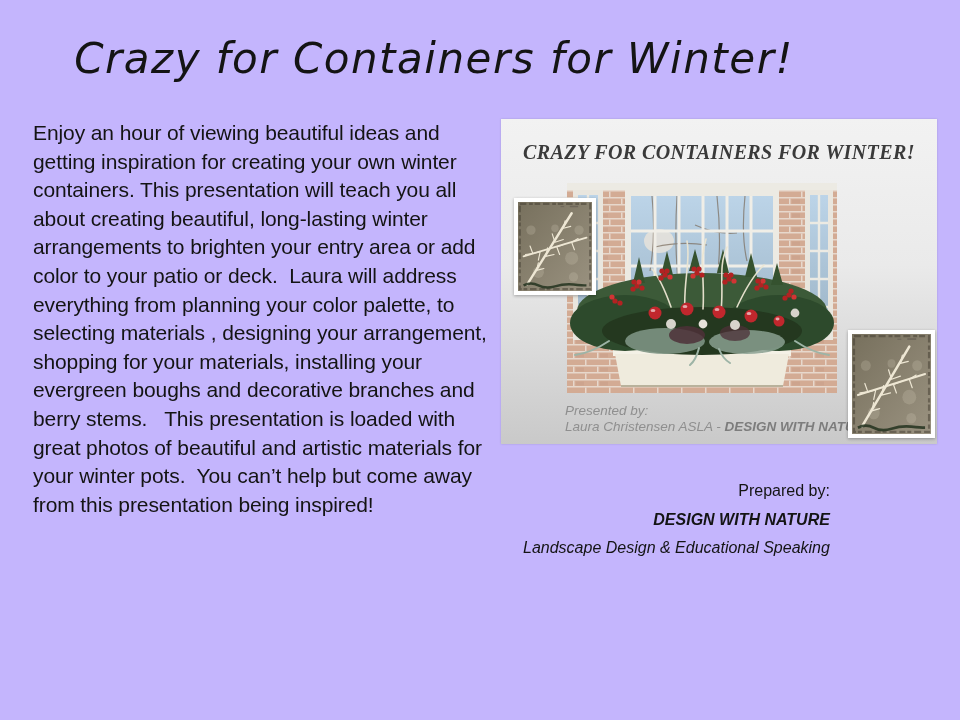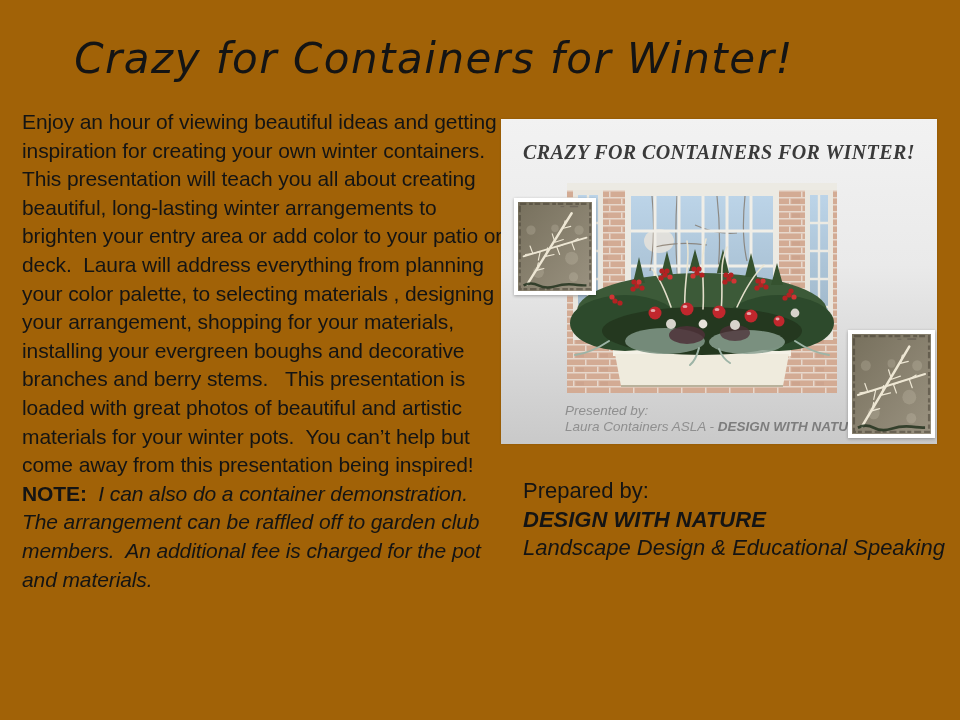--- a/index.html
+++ b/index.html
@@ -1,32 +1,32 @@
 <!DOCTYPE html>
 <html><head>
 <meta charset="utf-8">
 <style>
   html,body{margin:0;padding:0;}
   .page{
     position:relative;width:960px;height:720px;overflow:hidden;
-    background:#a16207;
+    background:#c4b5fd;
     font-family:"Liberation Sans",sans-serif;color:#141414;
   }
   
   .main-title{
     position:absolute;left:0;top:34px;width:868px;text-align:center;
     font-family:"DejaVu Sans",sans-serif;font-style:italic;
     font-size:42px;letter-spacing:1.5px;color:#141414;white-space:nowrap;
   }
   
   .body-text{
     position:absolute;left:22px;top:108px;width:486px;
     font-size:21px;line-height:28.6px;letter-spacing:-.1px;
   }
-  .body-text p{margin:0;white-space:pre-wrap;}
+  .body-text p{margin:11px;white-space:pre-wrap;}
   .note-label{font-weight:bold;font-style:normal;}
   .note-rest{font-style:italic;}
   
   .slide-img{
     position:absolute;left:501px;top:119px;width:436px;height:325px;
     background:linear-gradient(180deg,#f2f2f2 0%,#eaeaea 45%,#c9c9c9 100%);
     box-shadow:0 0 2px rgba(0,0,0,.15);
   }
   .slide-img-title{
     position:absolute;left:0;top:22px;width:100%;text-align:center;
@@ -43,21 +43,21 @@
   .snowflake{
     position:absolute;background:#fff;padding:4px;
     box-shadow:0 1px 3px rgba(0,0,0,.3);
   }
   .snowflake svg{display:block;}
   .sf1{left:13px;top:79px;width:74px;height:89px;}
   .sf2{left:347px;top:211px;width:79px;height:100px;}
   
   .prepared{
     position:absolute;left:523px;top:477px;
-    font-size:22px;line-height:28.5px;color:#141414;
+    font-size:16px;line-height:28.5px;color:#141414;text-align:right;
   }
   .prepared .brand{font-weight:bold;font-style:italic;}
   .prepared .tagline{font-style:italic;}
 </style>
 </head>
 <body>
 
 <svg width="0" height="0" style="position:absolute" aria-hidden="true">
   <defs>
     <linearGradient id="sfbg" x1="0" y1="0" x2="1" y2="1">
@@ -110,21 +110,20 @@
     </linearGradient>
   </defs>
 </svg>
 
 <div class="page">
 
   <div class="main-title">Crazy for Containers for Winter!</div>
 
   <div class="body-text">
     <p>Enjoy an hour of viewing beautiful ideas and getting inspiration for creating your own winter containers. This presentation will teach you all about creating beautiful, long-lasting winter arrangements to brighten your entry area or add color to your patio or deck.  Laura will address everything from planning your color palette, to selecting materials , designing your arrangement, shopping for your materials, installing your evergreen boughs and decorative branches and berry stems.   This presentation is loaded with great photos of beautiful and artistic materials for your winter pots.  You can’t help but come away from this presentation being inspired!</p>
-    <p><span class="note-label">NOTE</span><span class="note-label">:  </span><span class="note-rest">I can also do a container demonstration.  The arrangement can be raffled off to garden club members.  An additional fee is charged for the pot and materials.</span></p>
   </div>
 
   <div class="slide-img">
     <div class="slide-img-title">CRAZY FOR CONTAINERS FOR WINTER!</div>
 
     <svg class="window-photo" viewBox="0 0 270 210" preserveAspectRatio="none">
 
       <rect width="270" height="210" fill="url(#brick)"></rect>
       <rect x="0" y="0" width="270" height="7" fill="#eceae3"></rect>
 
@@ -247,21 +246,21 @@
           <ellipse cx="210.5" cy="136" rx="2" ry="1.4" fill="#fff" opacity=".6"></ellipse>
         <circle cx="104" cy="141" r="5" fill="#d7d4cc"></circle>
           <circle cx="168" cy="142" r="5" fill="#d7d4cc"></circle>
         <circle cx="136" cy="141" r="4.4" fill="#e6e3da"></circle>
           <circle cx="228" cy="130" r="4.4" fill="#d7d4cc"></circle>
       </g>
     </svg>
 
     <div class="presented">
       <div>Presented by:</div>
-      <div><span>Laura Containers ASLA - </span><b>DESIGN WITH NATURE</b></div>
+      <div><span>Laura Christensen ASLA - </span><b>DESIGN WITH NATURE</b></div>
     </div>
 
     <div class="snowflake sf1">
       <svg width="74" height="89">
           <use href="#snowflake-art" width="74" height="89"></use>
         </svg>
     </div>
     <div class="snowflake sf2">
       <svg width="79" height="100">
           <use href="#snowflake-art" width="79" height="100"></use>

